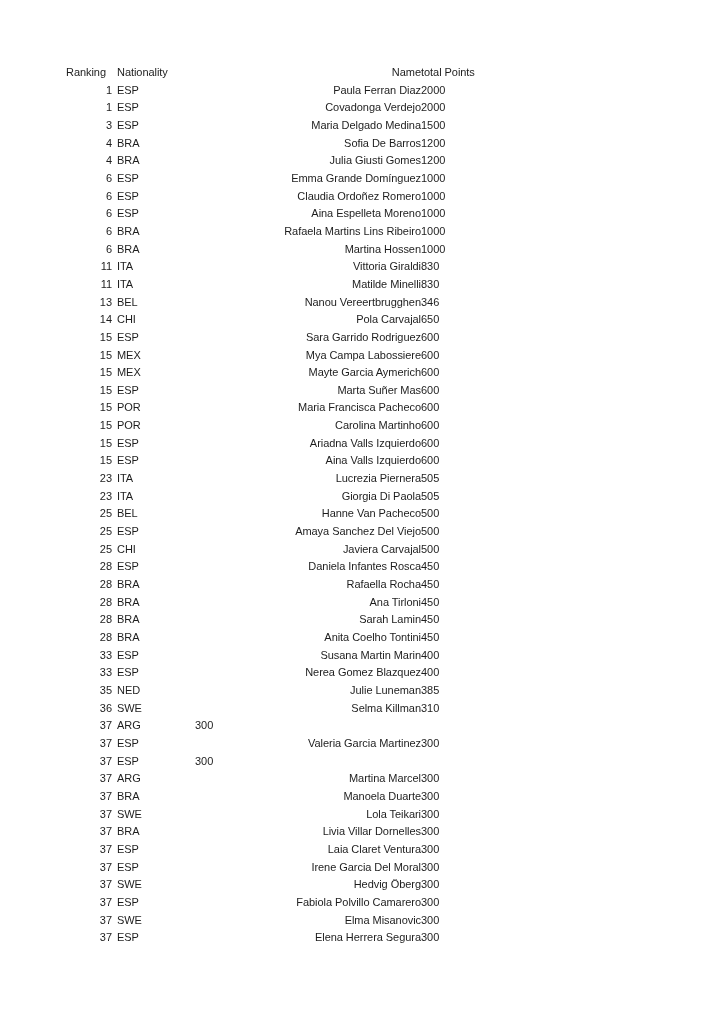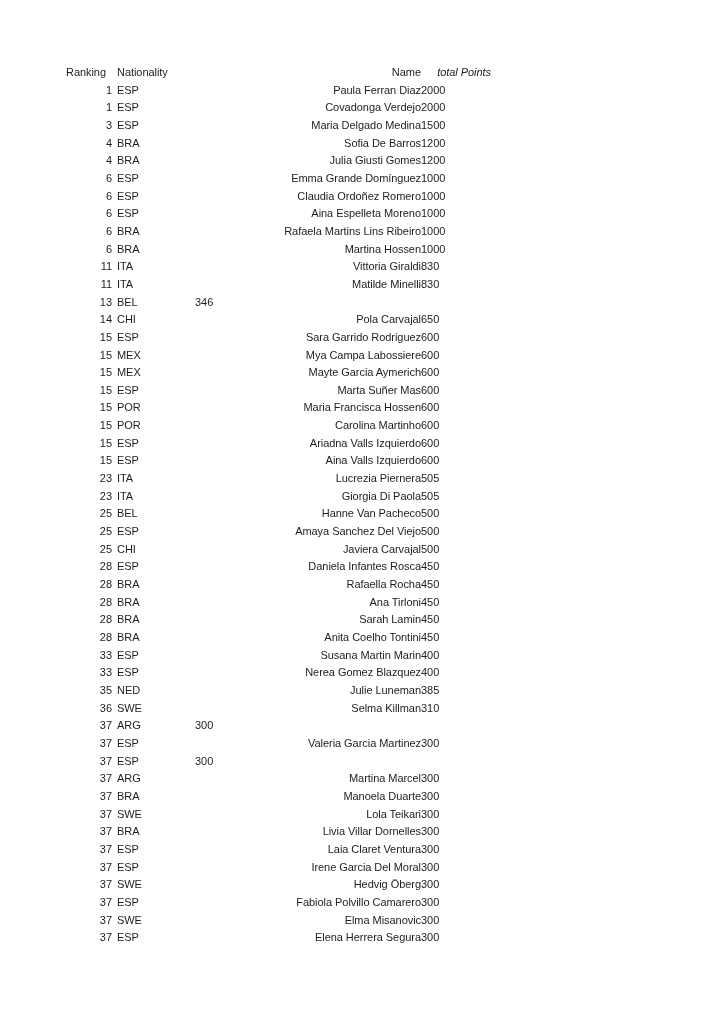--- a/index.html
+++ b/index.html
@@ -29,21 +29,21 @@
     height: 17.67px;
     line-height: 17.67px;
     white-space: nowrap;
   }
   .cell { overflow: visible; }
   .c-rank   { text-align: right; }
   .h-rank   { text-align: left; }
   .c-nat    { padding-left: 5px; text-align: left; }
   .c-name   { text-align: right; }
   .c-points { text-align: left; }
-  .h-points { text-align: right; font-style: italic; }
+  .h-points { text-align: left; }
 </style>
 </head>
 <body>
 
 <div class="page">
   <div class="ranking-table">
     <div class="trow">
       <div class="cell c-rank h-rank">Ranking</div>
       <div class="cell c-nat">Nationality</div>
       <div class="cell c-name">Name</div>
@@ -118,20 +118,21 @@
         </div>
         <div class="trow">
           <div class="cell c-rank">11</div>
           <div class="cell c-nat">ITA</div>
           <div class="cell c-name">Matilde Minelli</div>
           <div class="cell c-points">830</div>
         </div>
         <div class="trow">
           <div class="cell c-rank">13</div>
           <div class="cell c-nat">BEL</div>
+          <div class="cell c-name">Nanou Vereertbrugghen</div>
           <div class="cell c-points">346</div>
         </div>
         <div class="trow">
           <div class="cell c-rank">14</div>
           <div class="cell c-nat">CHI</div>
           <div class="cell c-name">Pola Carvajal</div>
           <div class="cell c-points">650</div>
         </div>
         <div class="trow">
           <div class="cell c-rank">15</div>
@@ -153,21 +154,21 @@
         </div>
         <div class="trow">
           <div class="cell c-rank">15</div>
           <div class="cell c-nat">ESP</div>
           <div class="cell c-name">Marta Suñer Mas</div>
           <div class="cell c-points">600</div>
         </div>
         <div class="trow">
           <div class="cell c-rank">15</div>
           <div class="cell c-nat">POR</div>
-          <div class="cell c-name">Maria Francisca Hossen</div>
+          <div class="cell c-name">Maria Francisca Pacheco</div>
           <div class="cell c-points">600</div>
         </div>
         <div class="trow">
           <div class="cell c-rank">15</div>
           <div class="cell c-nat">POR</div>
           <div class="cell c-name">Carolina Martinho</div>
           <div class="cell c-points">600</div>
         </div>
         <div class="trow">
           <div class="cell c-rank">15</div>

